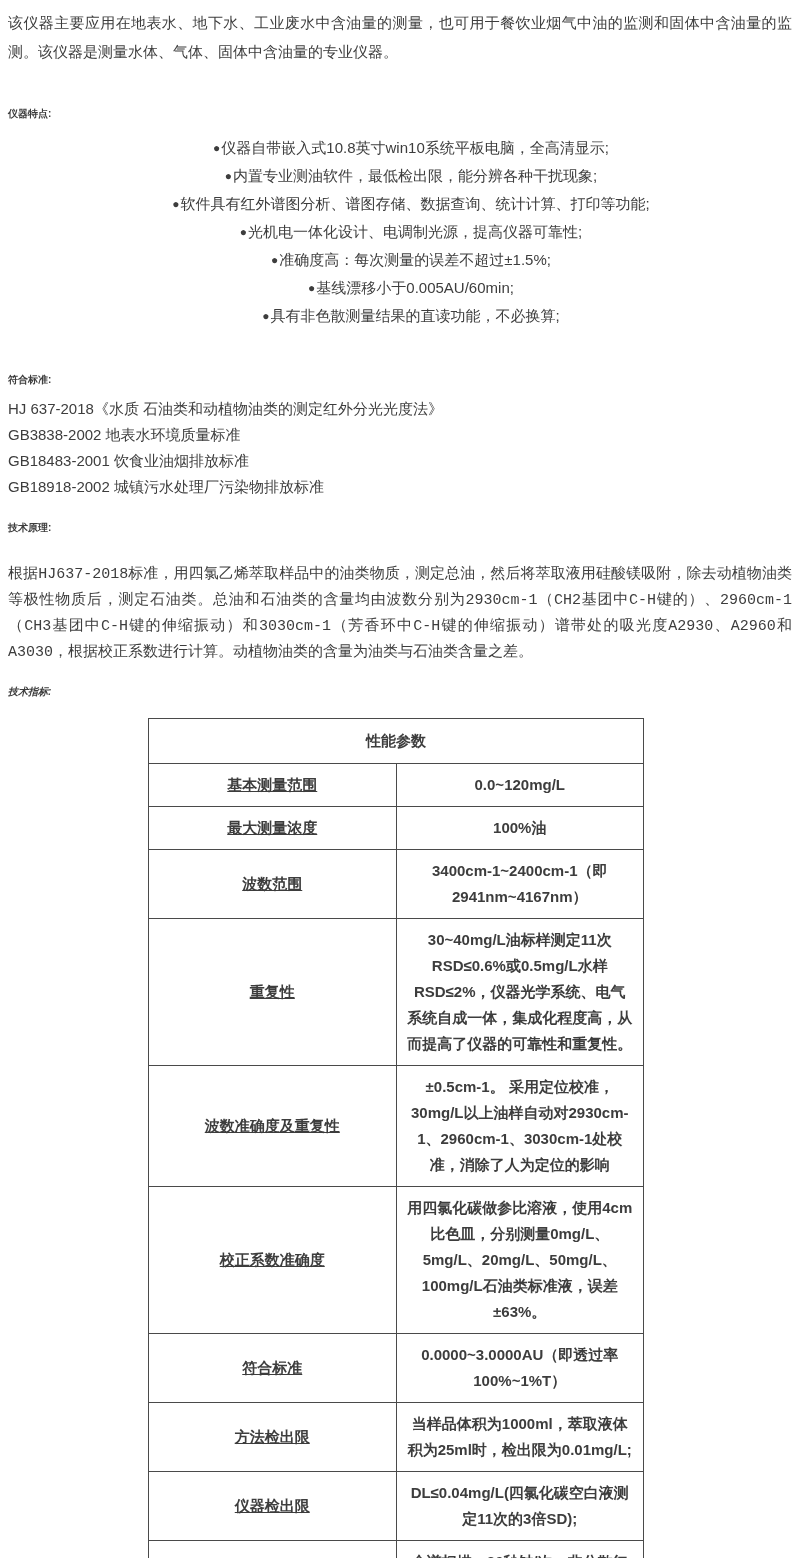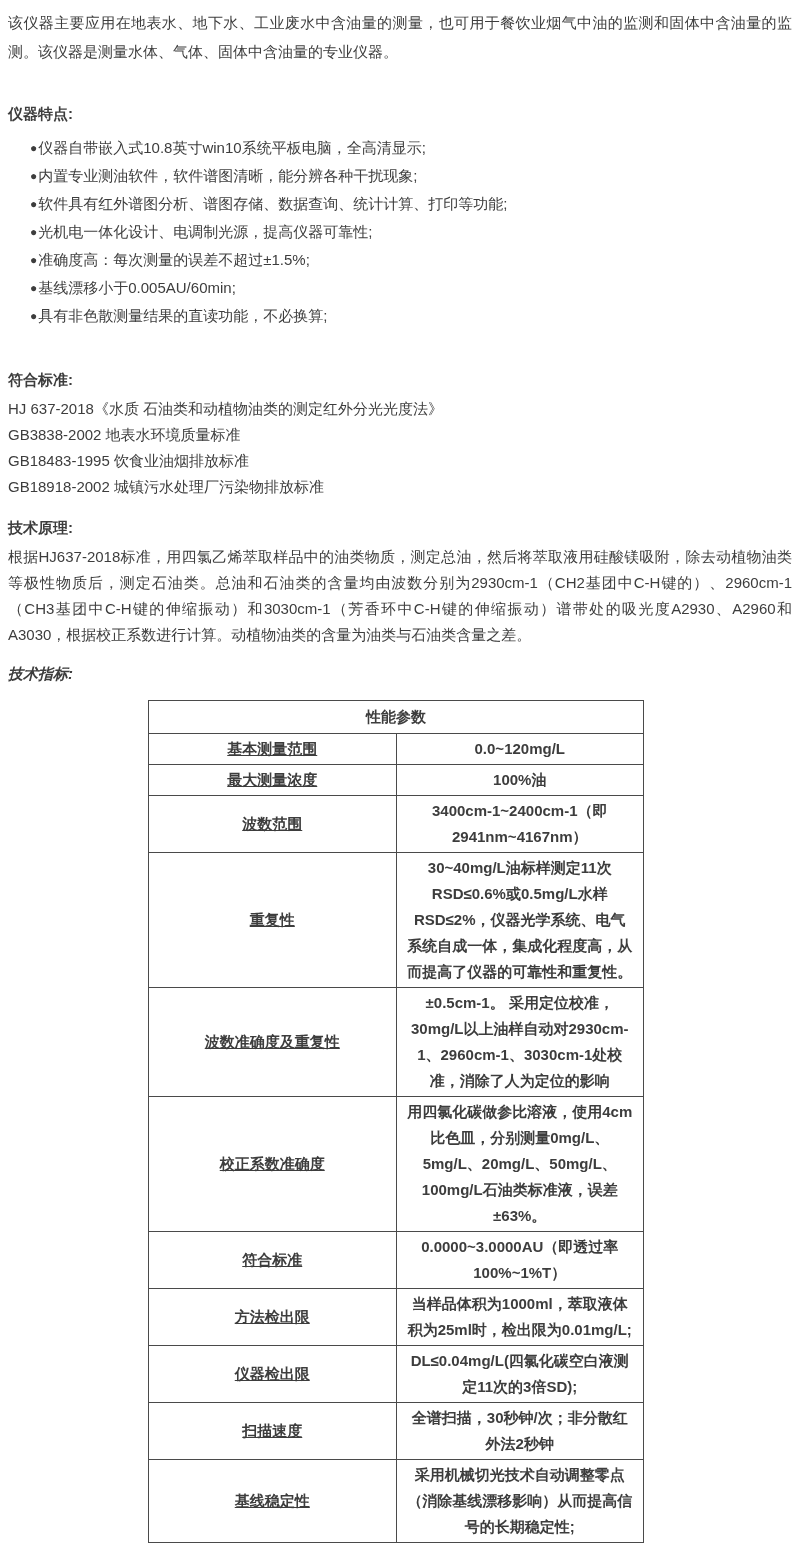--- a/index.html
+++ b/index.html
@@ -16,65 +16,67 @@
   }
   .content {
     padding: 8px 8px 20px 8px;
   }
   .para {
     margin: 0;
     line-height: 29px;
     text-align: justify;
   }
   .section-heading {
-    font-size: 15px;
+    font-size: 10px;
     font-weight: bold;
     margin: 0;
     line-height: 28px;
   }
   .sec-features .section-heading { margin-top: 34px; }
   .features-list {
     list-style: none;
     margin: 6px 0 0 22px;
     padding: 0;
+    text-align: center;
   }
   .features-list li {
     line-height: 27px;
   }
   .bullet {
     margin-right: 1px;
     font-size: 12px;
     vertical-align: 1px;
   }
   .sec-standards .section-heading { margin-top: 36px; }
   .standards-list {
     list-style: none;
     margin: 2px 0 0 0;
     padding: 0;
   }
   .standards-list li {
     line-height: 26px;
   }
   .sec-principle .section-heading { margin-top: 14px; }
   .sec-principle .para {
-    margin-top: 2px;
+    margin-top: 20px;
     line-height: 26px;
+    font-family: Liberation Mono, monospace;
   }
   .sec-specs .section-heading { margin-top: 12px; font-style: italic; }
 
   table.spec-table {
     border-collapse: collapse;
     width: 496px;
     margin-left: 140px;
     table-layout: fixed;
   }
   table.perf-table  { margin-top: 12px; }
   table.spec-table td {
     border: 1px solid #4a4a4a;
-    padding: 2px 10px;
+    padding: 8px 10px;
     line-height: 26px;
     text-align: center;
     vertical-align: middle;
     word-break: break-word;
   }
   td.table-title {
     font-weight: bold;
     height: 28px;
   }
   td.spec-label {
@@ -90,35 +92,35 @@
 <body>
 
 <div class="content">
 
   <p class="para">该仪器主要应用在地表水、地下水、工业废水中含油量的测量，也可用于餐饮业烟气中油的监测和固体中含油量的监测。该仪器是测量水体、气体、固体中含油量的专业仪器。</p>
 
   <div class="sec-features">
     <h3 class="section-heading">仪器特点:</h3>
     <ul class="features-list">
       <li><span class="bullet">●</span><span>仪器自带嵌入式10.8英寸win10系统平板电脑，全高清显示;</span></li>
-      <li><span class="bullet">●</span><span>内置专业测油软件，软件谱图清晰，能分辨各种干扰现象;</span></li>
+      <li><span class="bullet">●</span><span>内置专业测油软件，最低检出限，能分辨各种干扰现象;</span></li>
       <li><span class="bullet">●</span><span>软件具有红外谱图分析、谱图存储、数据查询、统计计算、打印等功能;</span></li>
       <li><span class="bullet">●</span><span>光机电一体化设计、电调制光源，提高仪器可靠性;</span></li>
       <li><span class="bullet">●</span><span>准确度高：每次测量的误差不超过±1.5%;</span></li>
       <li><span class="bullet">●</span><span>基线漂移小于0.005AU/60min;</span></li>
       <li><span class="bullet">●</span><span>具有非色散测量结果的直读功能，不必换算;</span></li>
     </ul>
   </div>
 
   <div class="sec-standards">
     <h3 class="section-heading">符合标准:</h3>
     <ul class="standards-list">
       <li>HJ 637-2018《水质 石油类和动植物油类的测定红外分光光度法》</li>
       <li>GB3838-2002 地表水环境质量标准</li>
-      <li>GB18483-1995 饮食业油烟排放标准</li>
+      <li>GB18483-2001 饮食业油烟排放标准</li>
       <li>GB18918-2002 城镇污水处理厂污染物排放标准</li>
     </ul>
   </div>
 
   <div class="sec-principle">
     <h3 class="section-heading">技术原理:</h3>
     <p class="para">根据HJ637-2018标准，用四氯乙烯萃取样品中的油类物质，测定总油，然后将萃取液用硅酸镁吸附，除去动植物油类等极性物质后，测定石油类。总油和石油类的含量均由波数分别为2930cm-1（CH2基团中C-H键的）、2960cm-1（CH3基团中C-H键的伸缩振动）和3030cm-1（芳香环中C-H键的伸缩振动）谱带处的吸光度A2930、A2960和A3030，根据校正系数进行计算。动植物油类的含量为油类与石油类含量之差。</p>
   </div>
 
   <div class="sec-specs">

